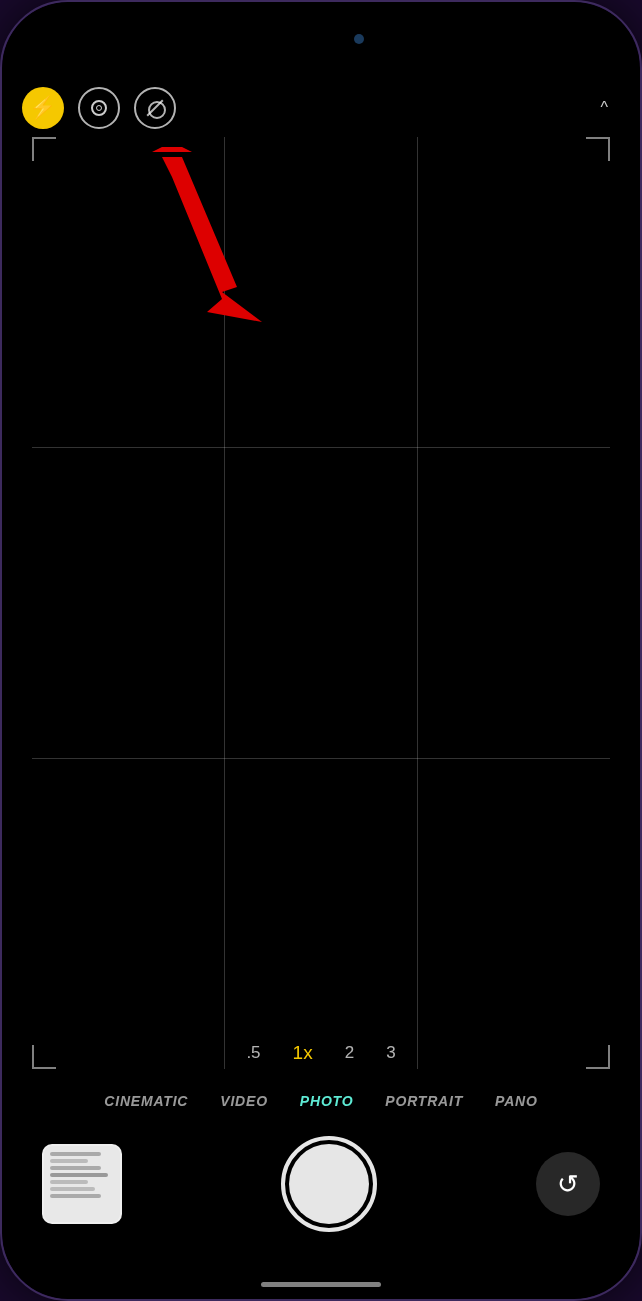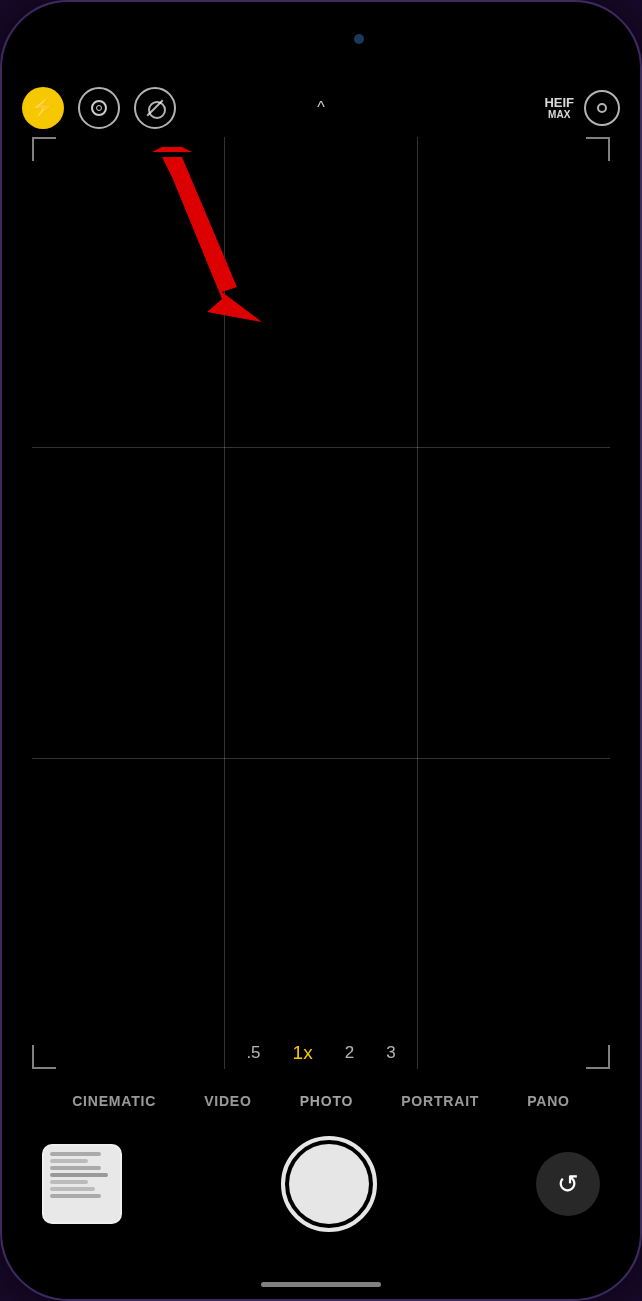--- a/index.html
+++ b/index.html
@@ -371,35 +371,36 @@
     
     .mode-selector {
       position: absolute;
       bottom: 178px;
       left: 0;
       right: 0;
       height: 40px;
       display: flex;
       align-items: center;
       justify-content: center;
-      gap: 48px;
+      gap: 32px;
       z-index: 5;
+      font-style: italic;
     }
 
     .mode-item {
       color: rgba(255,255,255,0.6);
       font-size: 14px;
       font-weight: 600;
       letter-spacing: 0.8px;
       text-transform: uppercase;
       cursor: pointer;
     }
 
     .mode-active {
-      color: #a3a3a3;
+      color: #5eead4;
     }
 
     
     .bottom-controls {
       position: absolute;
       bottom: 60px;
       left: 0;
       right: 0;
       height: 110px;
       display: flex;
@@ -524,29 +525,20 @@
         <div class="icon-btn live-btn">
           <div class="live-icon"></div>
         </div>
 
       </div>
 
       <div class="top-controls-center">
         <button class="chevron-btn">^</button>
       </div>
 
-      <div class="top-controls-right">
-        <div class="heif-label">
-          <span class="heif-text">HEIF</span>
-          <span class="heif-max">MAX</span>
-        </div>
-        <div class="raw-circle">
-          <div class="raw-dot"></div>
-        </div>
-      </div>
     </div>
 
     <div class="grid-lines">
       <div class="grid-corner grid-corner-tl"></div>
       <div class="grid-corner grid-corner-tr"></div>
       <div class="grid-corner grid-corner-bl"></div>
       <div class="grid-corner grid-corner-br"></div>
       <div class="grid-inner">
         <div class="grid-line-v" style="left: 33.3%;"></div>
         <div class="grid-line-v" style="left: 66.6%;"></div>

